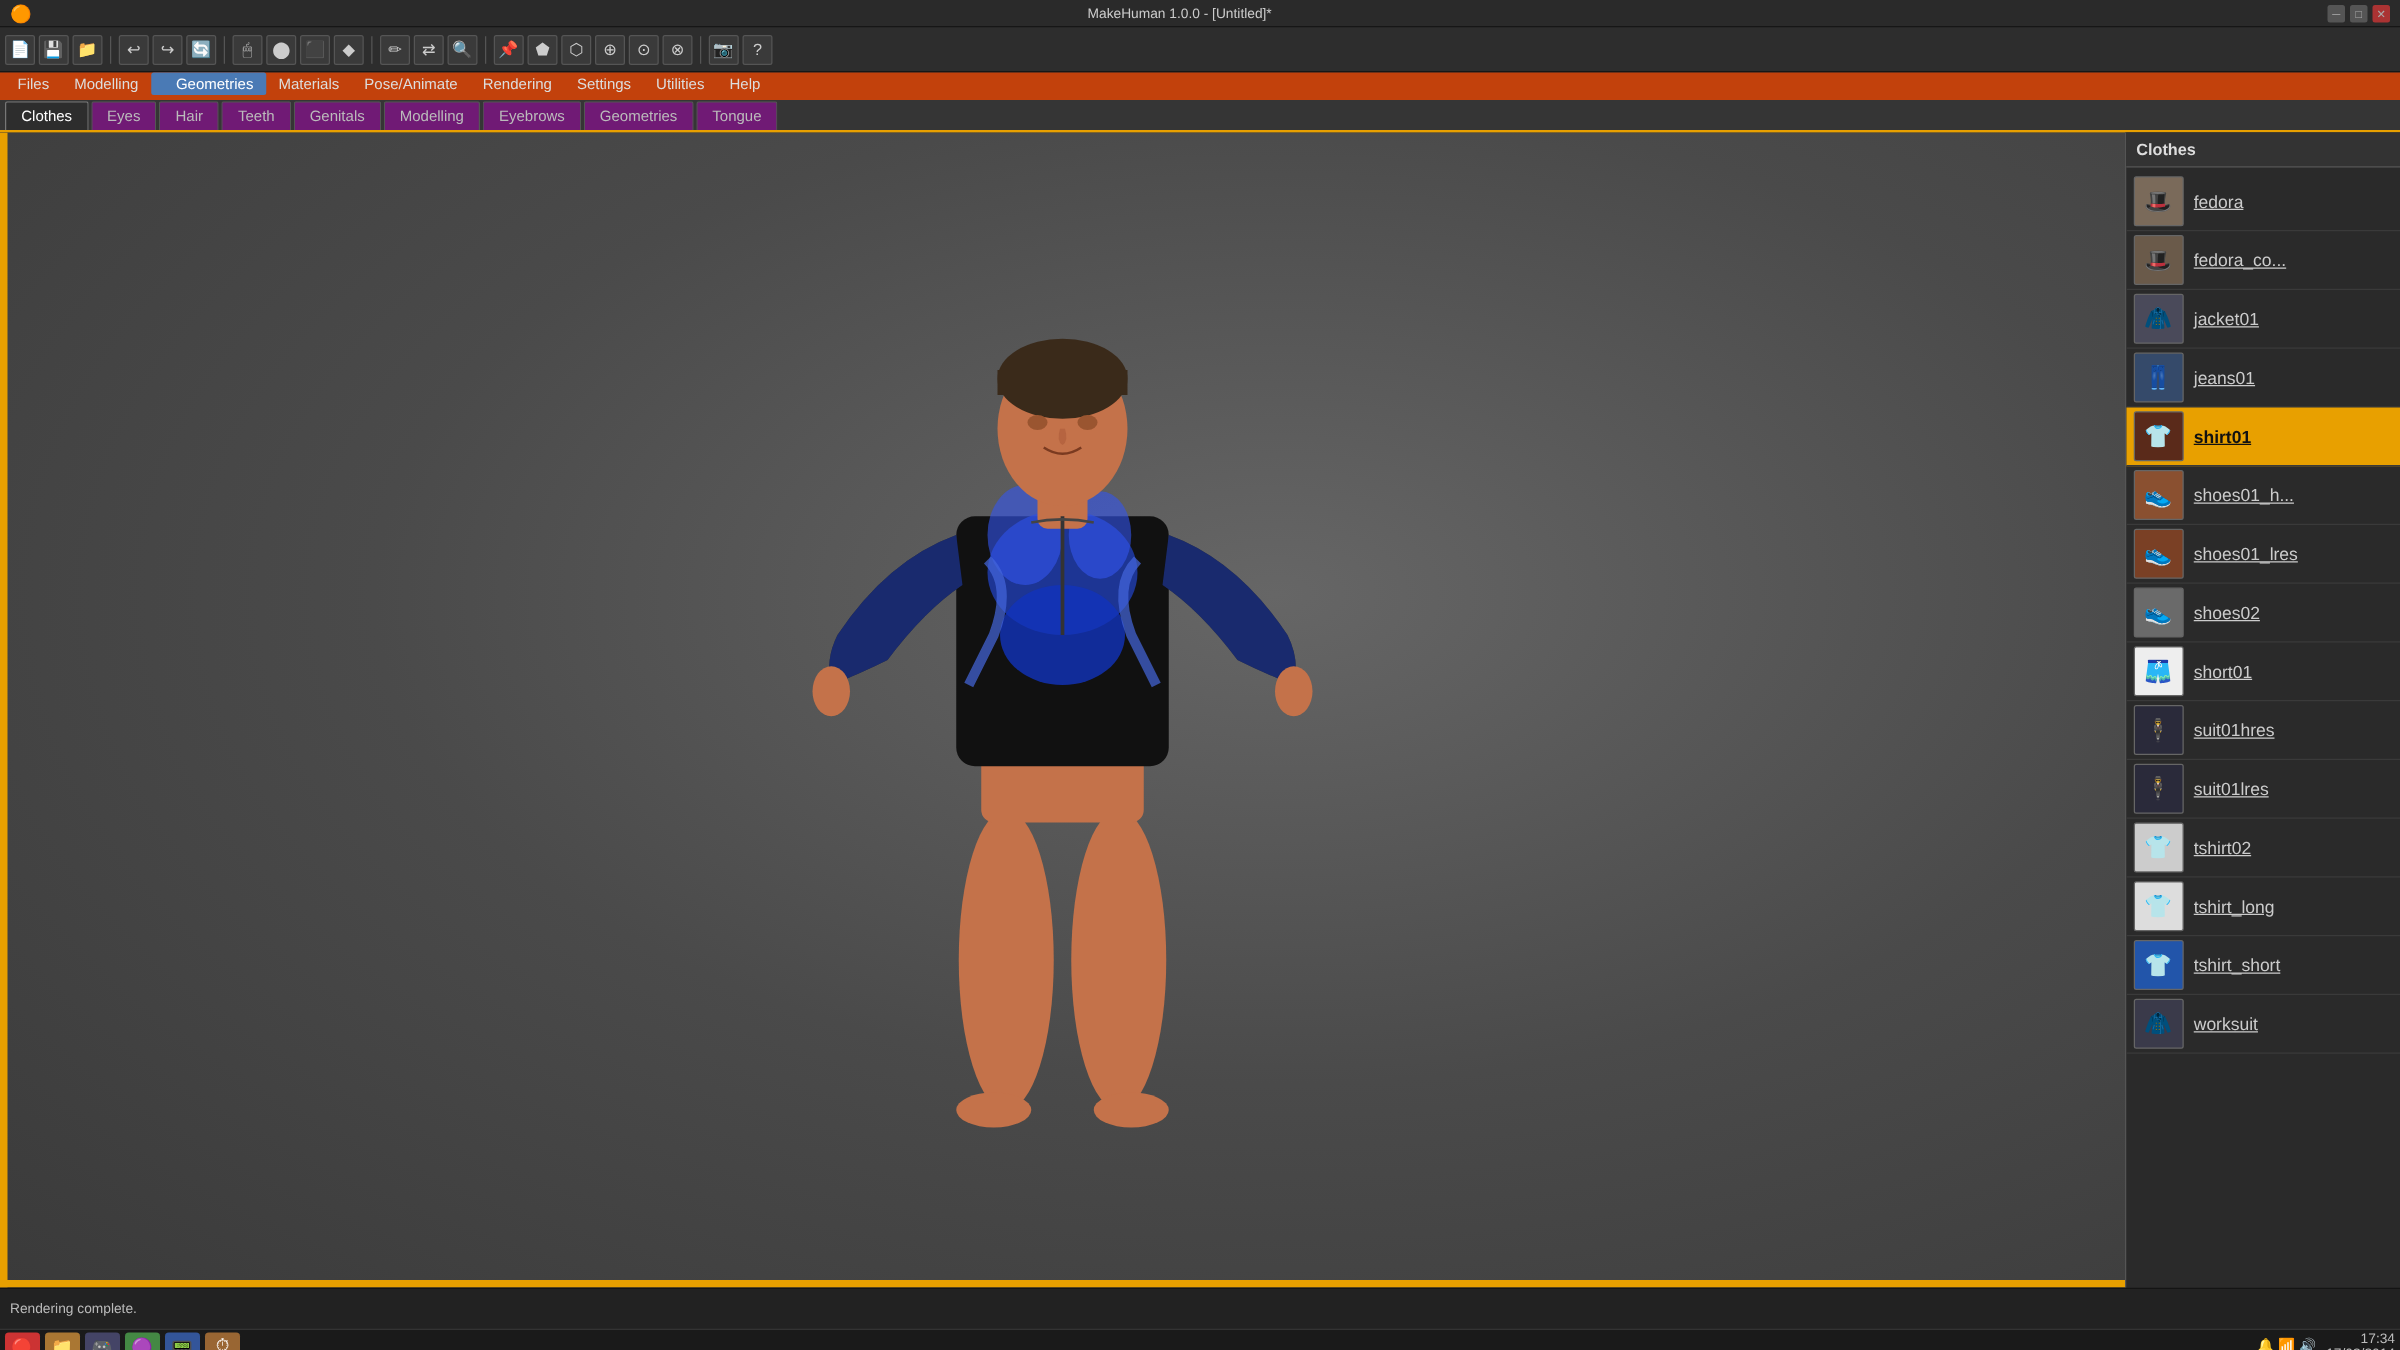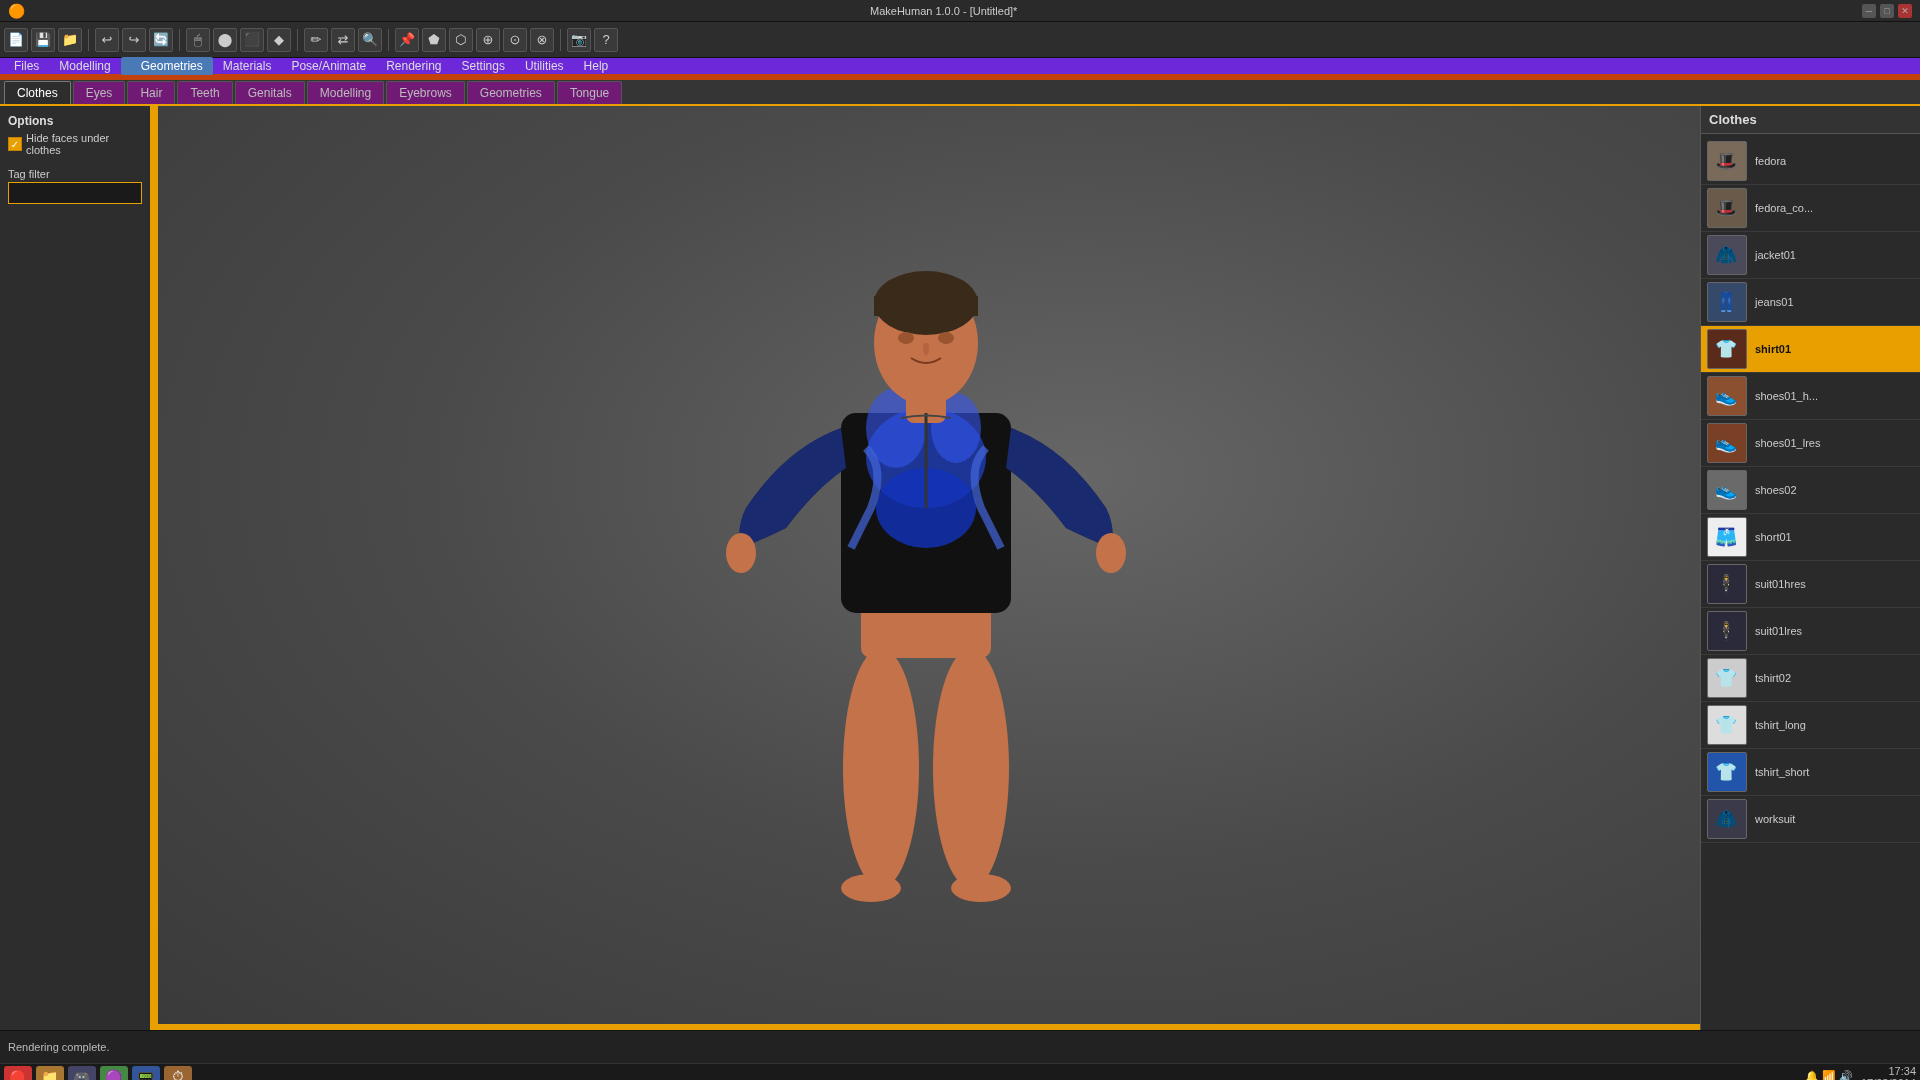--- a/index.html
+++ b/index.html
@@ -76,25 +76,25 @@
       width: 1px;
       height: 22px;
       background: #555;
       margin: 0 3px;
     }
 
     
     #menubar {
       width: 100%;
       height: 22px;
-      background: #6d28d9;
+      background: #c2410c;
       display: flex;
       align-items: center;
       padding: 0 4px;
-      border-bottom: 6px solid #c2410c;
+      border-bottom: 4px solid #c2410c;
     }
     .menu-item {
       padding: 2px 10px;
       font-size: 12px;
       color: #ddd;
       cursor: pointer;
       border-radius: 2px;
     }
     .menu-item:hover, .menu-item.active {
       background: #555;
@@ -278,22 +278,23 @@
       background: #555;
       border: 1px solid #666;
       display: flex;
       align-items: center;
       justify-content: center;
       flex-shrink: 0;
       font-size: 18px;
       border-radius: 2px;
     }
     .clothes-name {
-      font-size: 11px;
+      font-size: 14px;
       color: #ccc;
+      text-decoration: underline;
     }
 
     
     #statusbar {
       width: 100%;
       height: 24px;
       background: #222;
       border-top: 1px solid #111;
       display: flex;
       align-items: center;
@@ -404,33 +405,20 @@
   <div class="tab">Teeth</div>
   <div class="tab">Genitals</div>
   <div class="tab">Modelling</div>
   <div class="tab">Eyebrows</div>
   <div class="tab">Geometries</div>
   <div class="tab">Tongue</div>
 </div>
 
 <div id="main">
 
-  <div id="left-panel">
-    <div>
-      <div class="panel-section-title">Options</div>
-      <div class="checkbox-row">
-        <div class="checkbox-box">✓</div>
-        <span>Hide faces under clothes</span>
-      </div>
-    </div>
-    <div>
-      <div class="tag-filter-label">Tag filter</div>
-      <input class="tag-filter-input" type="text" placeholder="" style="">
-    </div>
-  </div>
 
   <div id="viewport">
     <div id="viewport-splitter-left"></div>
     <div id="figure-container">
 
       <svg id="figure-svg" viewBox="0 0 480 680" xmlns="http://www.w3.org/2000/svg">
 
         <ellipse cx="195" cy="540" rx="38" ry="120" fill="#c4724a"></ellipse>
         <ellipse cx="285" cy="540" rx="38" ry="120" fill="#c4724a"></ellipse>
 

